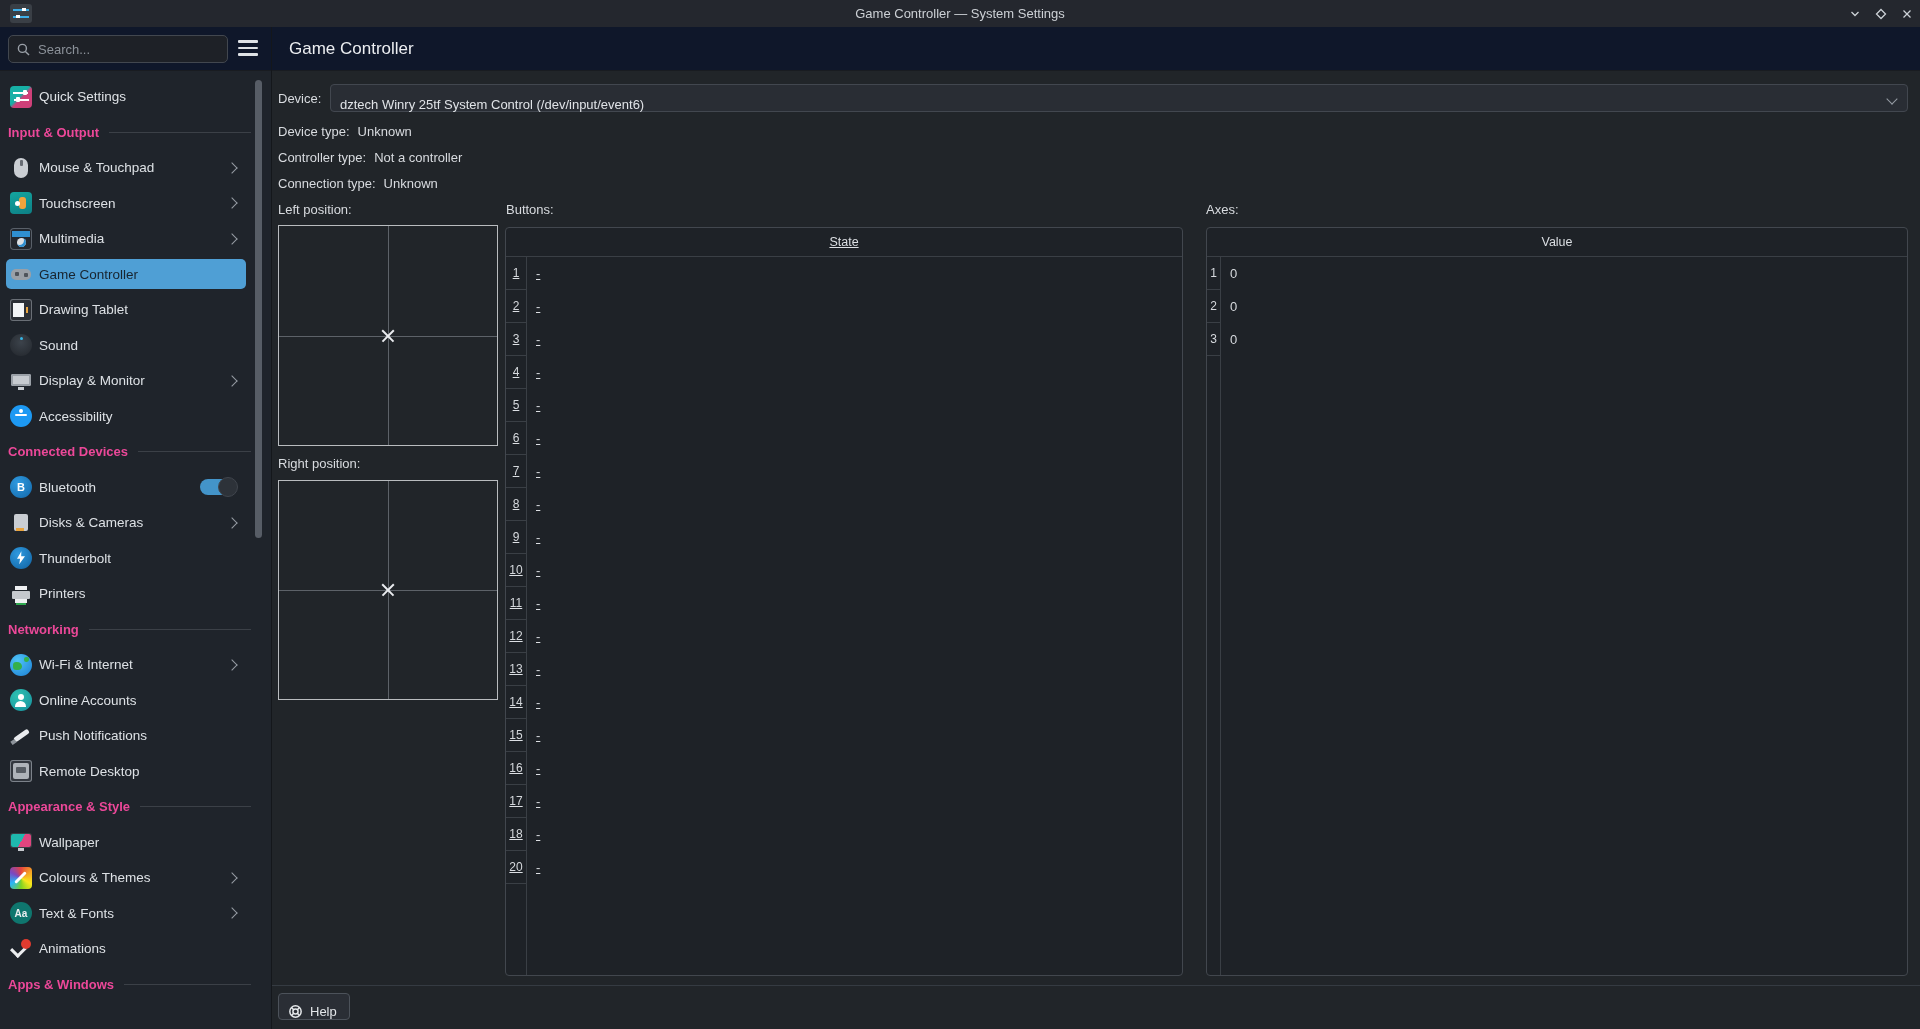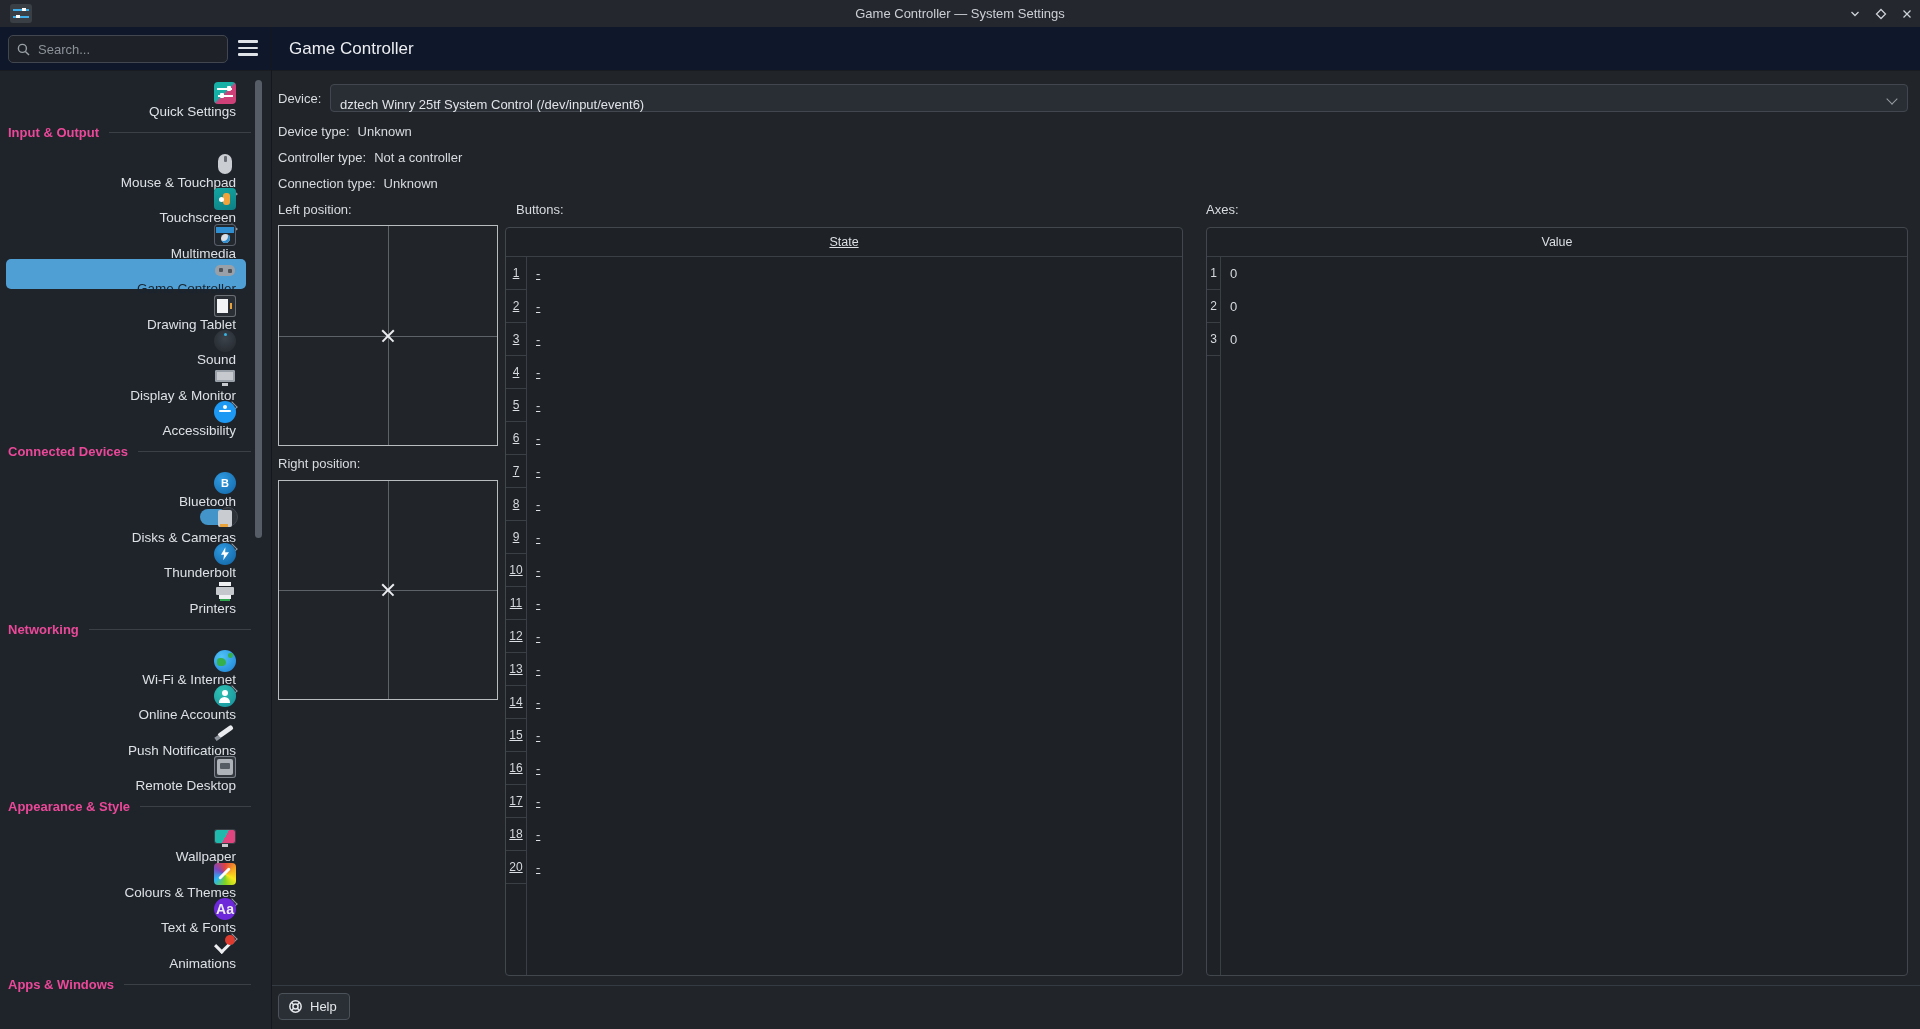--- a/index.html
+++ b/index.html
@@ -31,22 +31,22 @@
   #hamburger{position:absolute;left:238px;top:13px;width:20px;height:16px;display:flex;flex-direction:column;
     justify-content:space-between;cursor:pointer;}
   #hamburger span{display:block;height:2.6px;background:#dfe2e6;border-radius:1px;}
   #pagetitle{position:absolute;left:289px;top:0;height:43px;line-height:43px;font-size:17px;color:#eceef1;}
 
   
   #vsep{position:absolute;left:271px;top:27px;width:1px;bottom:0;background:#14171b;z-index:6;}
   #sidebar{position:absolute;left:0;top:71px;width:271px;bottom:0;background:#1f242b;overflow:hidden;}
   #sidebar-list{position:absolute;left:0;top:8px;right:0;}
   .slot{height:35.5px;display:flex;align-items:center;}
-  .item{position:relative;display:flex;align-items:flex-end;height:30px;margin-left:6px;width:240px;
-    border-radius:5px;padding:0 10px 0 4px;box-sizing:border-box;cursor:pointer;flex-direction:column;}
+  .item{position:relative;display:flex;align-items:center;height:30px;margin-left:6px;width:240px;
+    border-radius:5px;padding:0 10px 0 4px;box-sizing:border-box;cursor:pointer;}
   .item .ilabel{margin-left:7px;font-size:13.5px;color:#dde1e5;white-space:nowrap;}
   .item.selected{background:#4f9fd5;}
   .item.selected .ilabel{color:#18242f;}
   .chev{margin-left:auto;width:7px;height:7px;border-right:1.6px solid #969ca4;border-bottom:1.6px solid #969ca4;
     transform:rotate(-45deg);flex:none;}
   .slot.section{padding-left:8px;padding-right:20px;gap:10px;}
   .sec-label{font-size:13px;font-weight:bold;color:#ec4899;white-space:nowrap;}
   .sec-line{flex:1;height:1px;background:#3b4047;}
   #sidebar-scrollbar{position:absolute;left:255px;top:9px;width:7px;height:458px;border-radius:3.5px;background:#575d66;cursor:pointer;}
 
@@ -120,21 +120,21 @@
   .remote-desktop-icon{background:#32373e;box-shadow:inset 0 0 0 1px #7c828a;border-radius:3px;}
   .remote-desktop-icon::before{left:3px;top:3px;width:16px;height:16px;background:#aeb3b9;border-radius:2px;}
   .remote-desktop-icon::after{left:6px;top:7px;width:10px;height:6px;background:#565c63;border-radius:1px;}
   .wallpaper-icon{background:none;}
   .wallpaper-icon::before{left:1px;top:3px;width:20px;height:13px;border-radius:2px;
     background:linear-gradient(120deg,#1fb9ae 0 52%,#e0457f 52% 100%);box-shadow:0 0 0 1px #3a3f46;}
   .wallpaper-icon::after{left:8px;top:17px;width:6px;height:3px;background:#c6cacf;}
   .colours-themes-icon{background:conic-gradient(#e5433f,#f5a623,#f8e71c,#7ed321,#29b6f6,#7b47c1,#e5433f);}
   .colours-themes-icon::before{left:3px;top:9px;width:15px;height:3px;background:#fff;border-radius:2px;
     transform:rotate(-45deg);}
-  .text-fonts-icon{background:#6d28d9;border-radius:50%;color:#eceef0;font-size:14px;font-weight:bold;
+  .text-fonts-icon{background:#0f766e;border-radius:50%;color:#eceef0;font-size:10px;font-weight:bold;
     display:flex;align-items:center;justify-content:center;}
   .animations-icon{background:none;}
   .animations-icon::before{left:2px;top:6px;width:10px;height:8px;border-left:3px solid #eceef0;
     border-bottom:3px solid #eceef0;transform:rotate(-45deg);}
   .animations-icon::after{right:1px;top:1px;width:10px;height:10px;background:#e03b2f;border-radius:50%;}
 
   
   #content{position:absolute;left:272px;top:71px;right:0;bottom:0;background:#212529;}
   .flabel{font-size:13px;color:#d8dbdf;}
   #device-row{position:absolute;left:6px;top:13px;height:28px;display:flex;align-items:center;}
@@ -164,21 +164,21 @@
   .tval{display:flex;align-items:center;padding-left:10px;font-size:13px;color:#d6d9dd;}
   #buttons-table{left:233px;width:678px;text-decoration:underline;}
   #buttons-table .tnum{width:20px;}
   #buttons-table .vline2{left:20px;}
   #axes-table{left:934px;width:702px;}
   #axes-table .tnum{width:13px;}
   #axes-table .vline2{left:13px;}
 
   #footer-sep{position:absolute;left:0;right:0;top:914px;height:1px;background:#353b42;}
   #help-btn{position:absolute;left:6px;top:922px;height:27px;padding:0 12px 0 9px;display:inline-flex;
-    align-items:center;gap:7px;background:#2a2e35;border:1px solid #4c525a;border-radius:4px;cursor:pointer;
+    align-items:flex-end;gap:7px;background:#2a2e35;border:1px solid #4c525a;border-radius:4px;cursor:pointer;
     font-size:13px;color:#e4e7ea;box-sizing:border-box;}
   #help-btn svg{stroke:#e4e7ea;fill:none;stroke-width:1.4;}
 </style>
 </head>
 <body>
 
 <div id="window">
 
   <div id="titlebar">
     <div id="appicon"></div>
@@ -403,21 +403,21 @@
       <span class="flabel">Not a controller</span>
     </div>
     <div class="inforow" style="top:99px">
       <span class="flabel">Connection type:</span>
       <span class="flabel">Unknown</span>
     </div>
 
     <div class="labelsrow" style="left:6px">
       <span class="flabel">Left position:</span>
     </div>
-    <div class="labelsrow" style="left:244px">
+    <div class="labelsrow" style="left:234px">
       <span class="flabel">Buttons:</span>
     </div>
     <div class="labelsrow" style="left:934px">
       <span class="flabel">Axes:</span>
     </div>
 
     <div class="posbox" id="left-posbox" style="left:5.5px;top:154px;height:221px;">
       <div class="vline"></div>
       <div class="hline"></div>
       <div class="xmark"></div>

